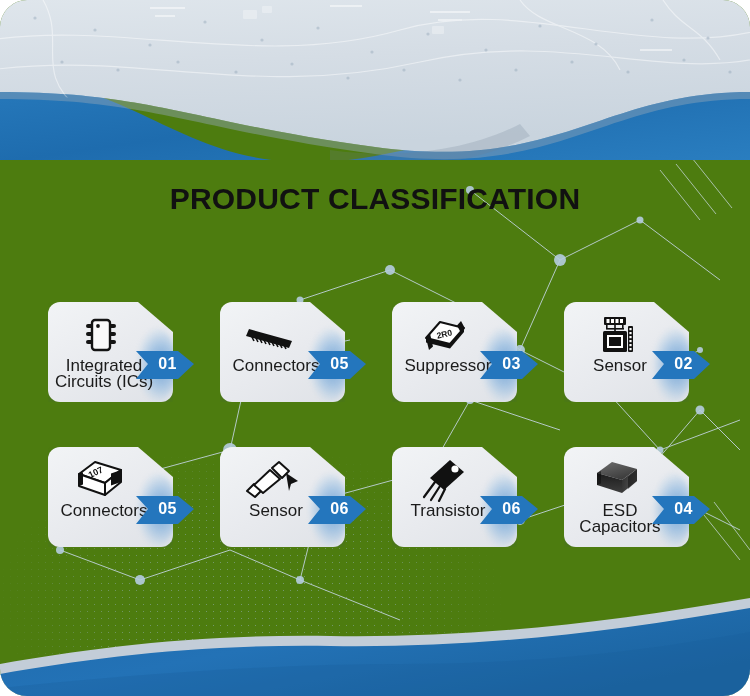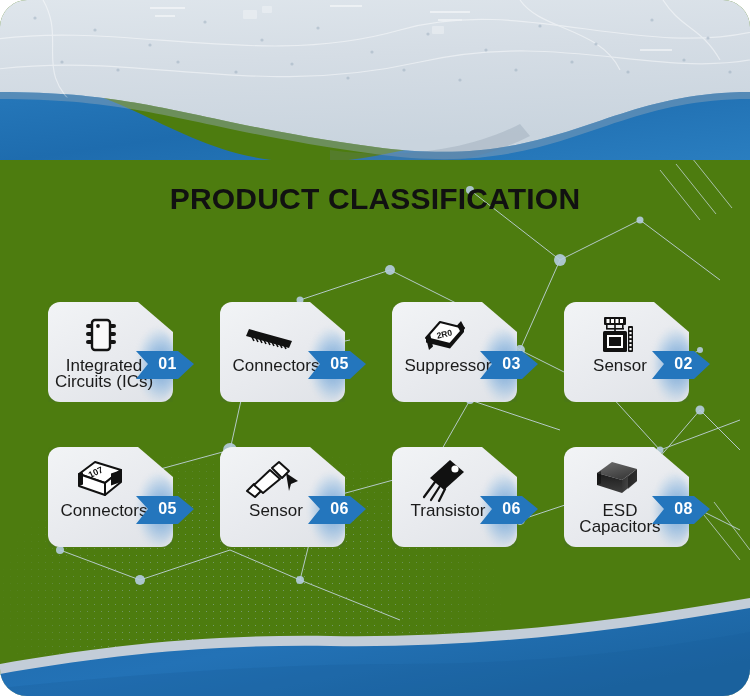--- a/index.html
+++ b/index.html
@@ -529,21 +529,21 @@
         </svg>
       </div>
       <div class="card-label">
         <span>ESD</span><br>
         <span>Capacitors</span>
       </div>
       <div class="badge">
         <svg viewBox="0 0 62 38">
             <path d="M2 6 L44 6 L60 19 L44 34 L2 34 L14 19 Z" fill="#2476bd"></path>
           </svg>
-        <div class="badge-num">08</div>
+        <div class="badge-num">04</div>
       </div>
     </div>
 
   </div>
 
   <div class="footer-wrap">
     <svg viewBox="0 0 750 160" preserveAspectRatio="none">
       <defs>
         <linearGradient id="blueWaveBot" x1="0" y1="0" x2="1" y2="0.6">
           <stop offset="0%" stop-color="#1f6bad"></stop>

